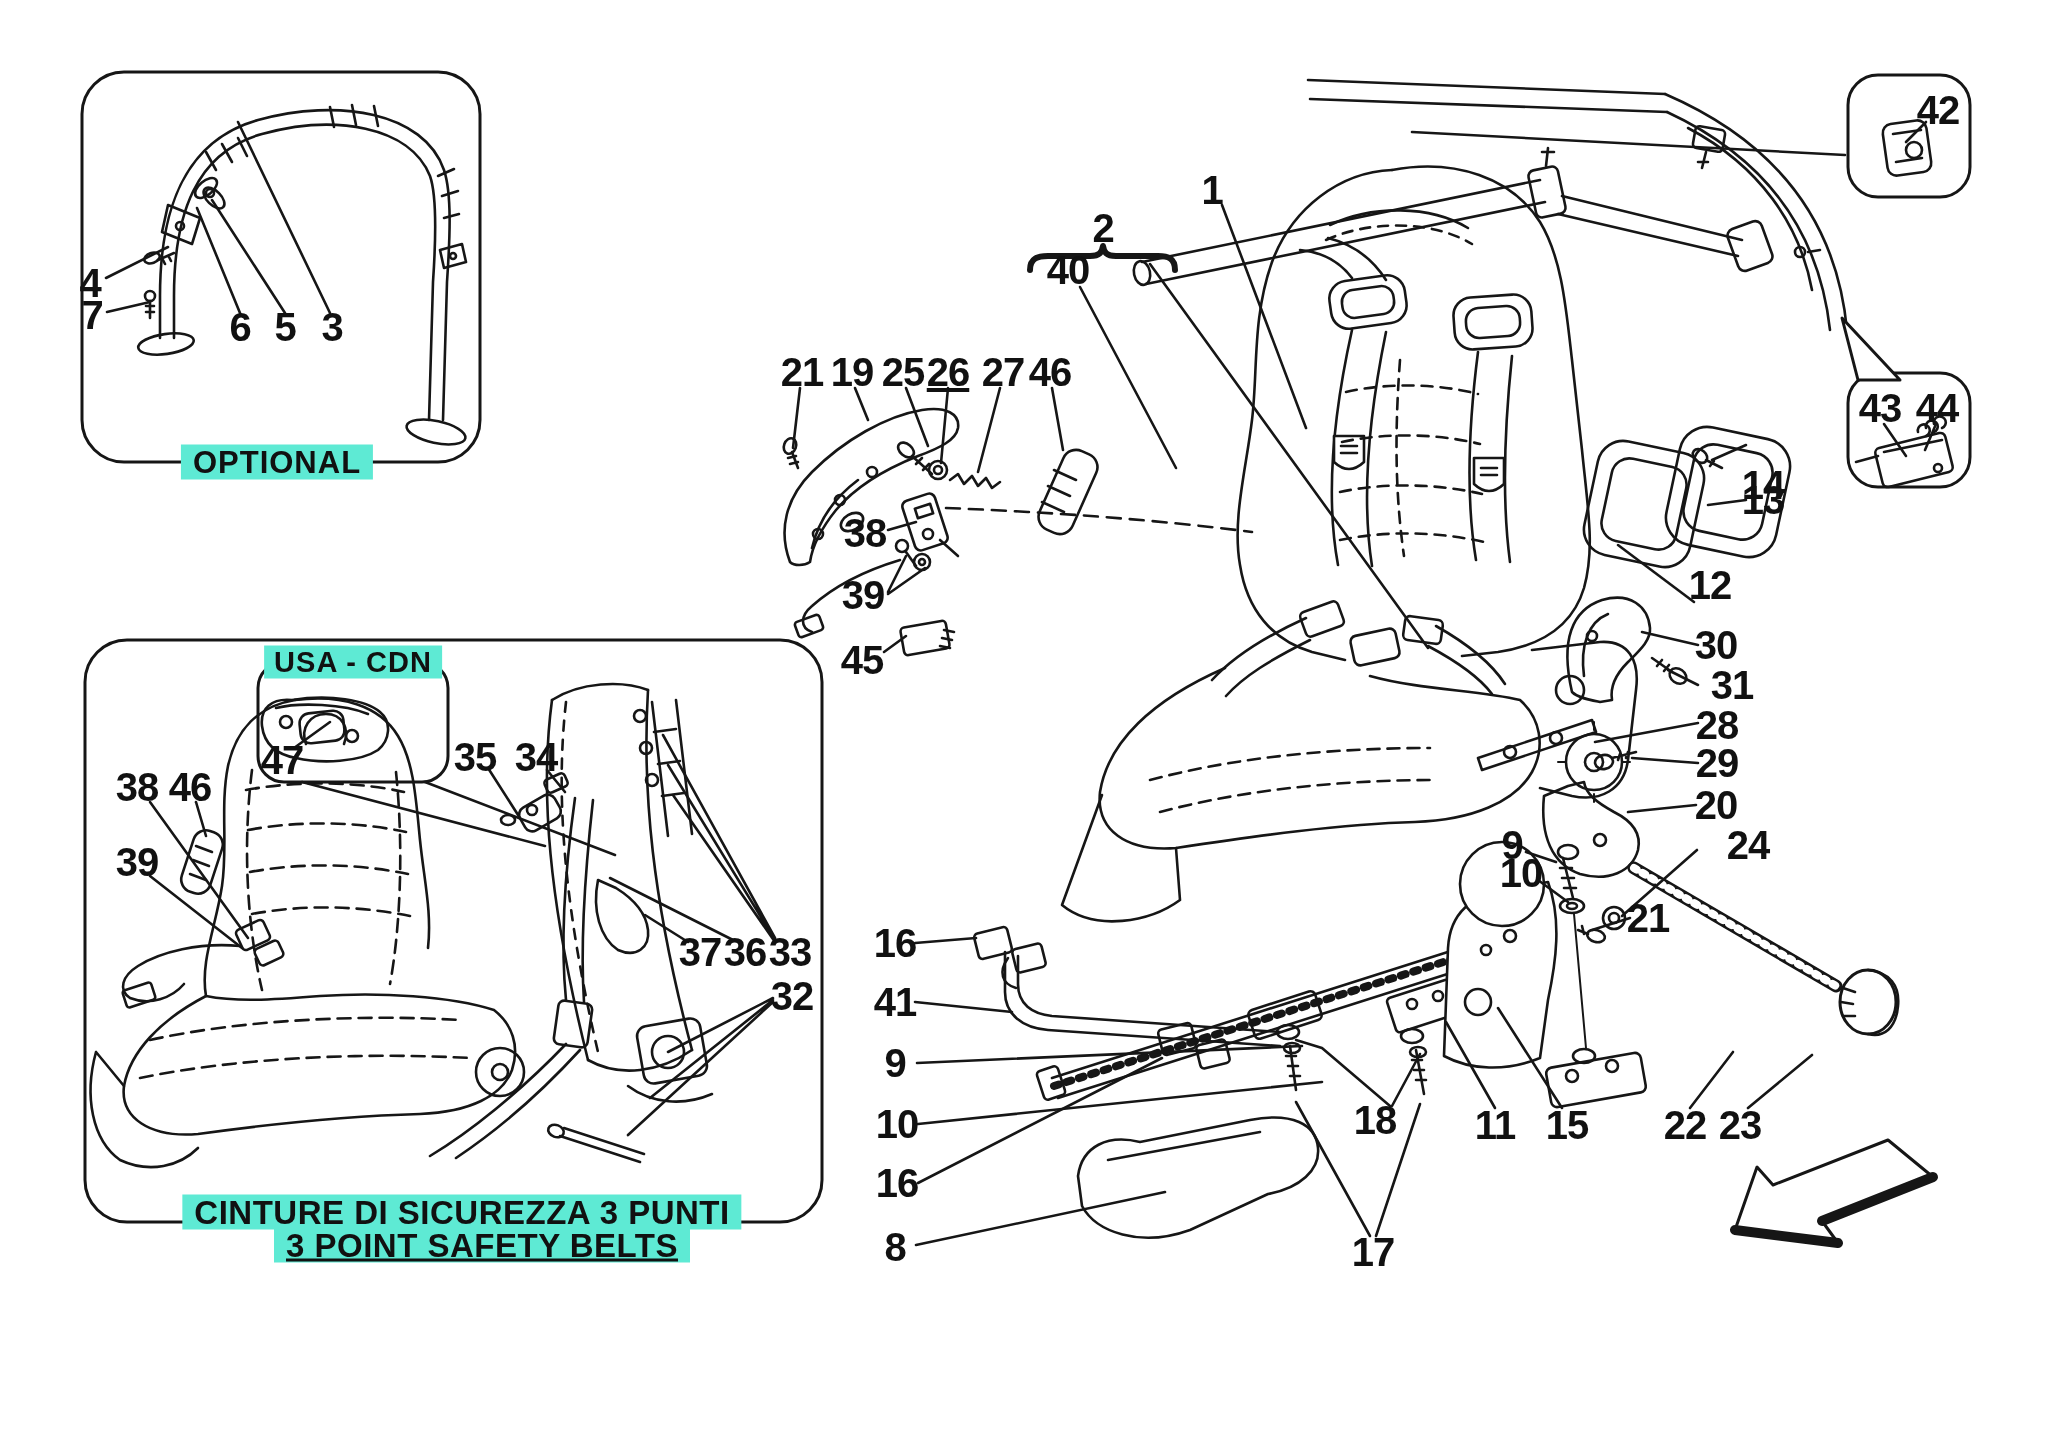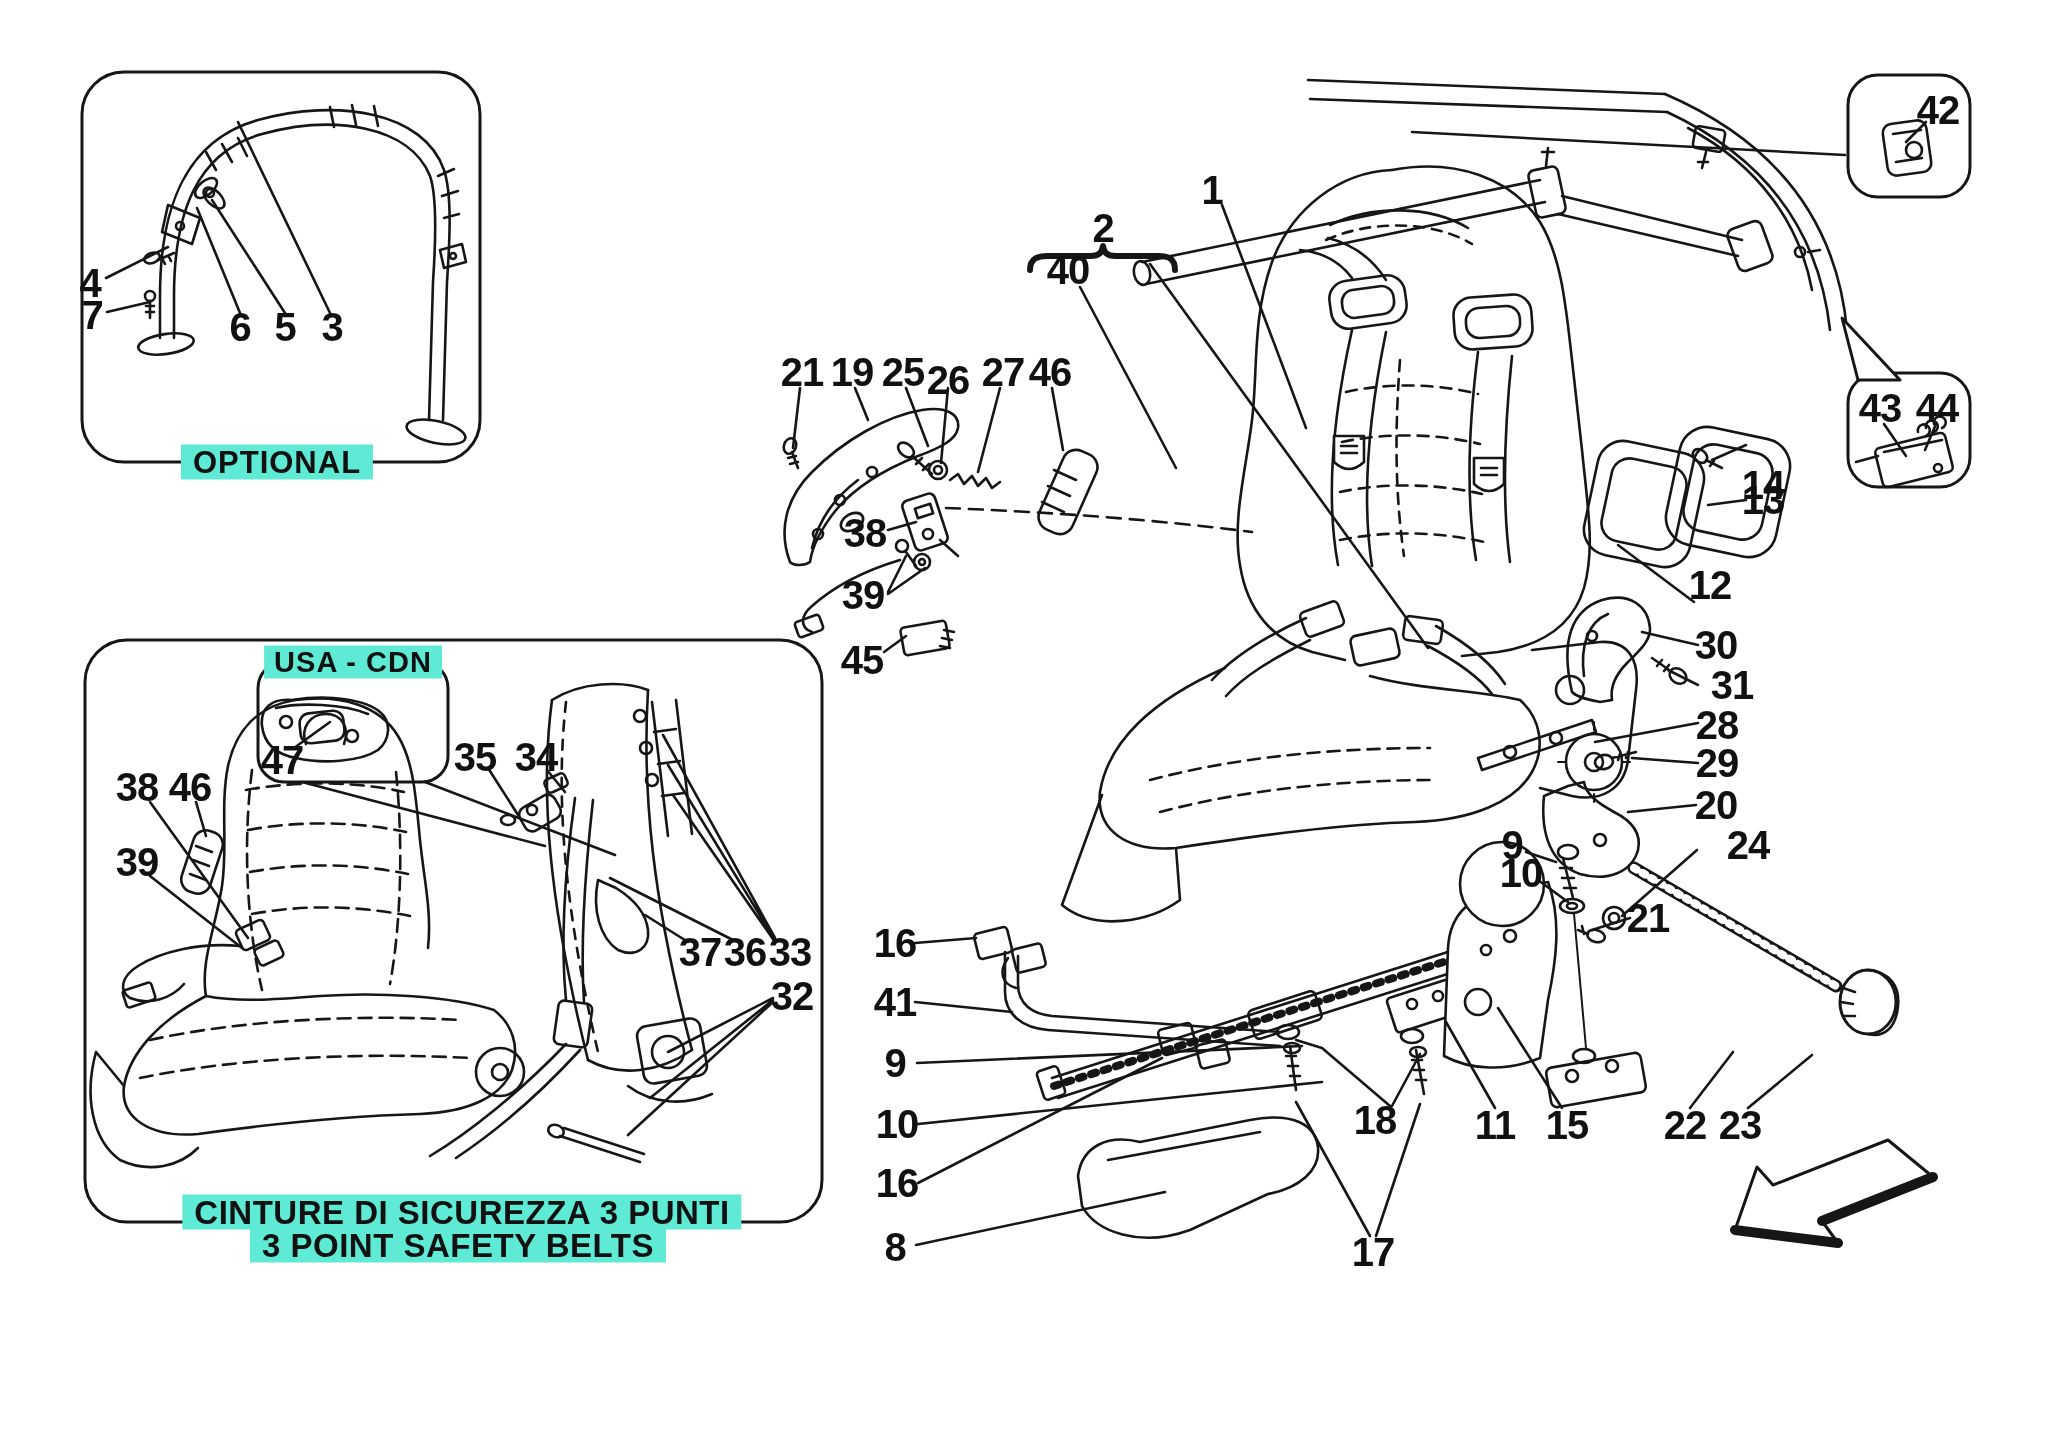--- a/index.html
+++ b/index.html
@@ -350,21 +350,21 @@
       <path d="M1888,1140 L1773,1185 L1757,1167 L1735,1230 L1838,1243 L1822,1221 L1933,1177 Z" fill="#fff" stroke-width="3"></path>
       <path d="M1735,1230 L1838,1243" stroke-width="10"></path>
       <path d="M1822,1221 L1933,1177" stroke-width="10"></path>
     </g>
   </g>
 </svg>
 
 <div id="optional-label" class="lbl" style="left:277px;top:462px;">OPTIONAL</div>
 <div id="usa-cdn-label" class="lbl" style="left:353px;top:662px;">USA - CDN</div>
 <div class="lbl caption-line" style="left:462px;top:1212px;">CINTURE DI SICUREZZA 3 PUNTI</div>
-<div class="lbl caption-line" style="left:458px;top:1245px;">3 POINT SAFETY BELTS</div>
+<div class="lbl caption-line" style="left:482px;top:1245px;text-decoration:underline;">3 POINT SAFETY BELTS</div>
 
 <div id="callout-layer">
       <div class="co" style="left: 90px; top: 283px;">4</div>
       <div class="co" style="left: 92px; top: 315px;">7</div>
       <div class="co" style="left: 240px; top: 327px;">6</div>
       <div class="co" style="left: 285px; top: 327px;">5</div>
       <div class="co" style="left: 332px; top: 327px;">3</div>
       <div class="co" style="left: 282px; top: 760px;">47</div>
       <div class="co" style="left: 137px; top: 787px;">38</div>
       <div class="co" style="left: 190px; top: 787px;">46</div>
@@ -374,21 +374,21 @@
       <div class="co" style="left: 700px; top: 952px;">37</div>
       <div class="co" style="left: 745px; top: 952px;">36</div>
       <div class="co" style="left: 790px; top: 952px;">33</div>
       <div class="co" style="left: 792px; top: 996px;">32</div>
       <div class="co" style="left: 1212px; top: 190px;">1</div>
       <div class="co" style="left: 1103px; top: 228px;">2</div>
       <div class="co" style="left: 1068px; top: 270px;">40</div>
       <div class="co" style="left: 802px; top: 372px;">21</div>
       <div class="co" style="left: 852px; top: 372px;">19</div>
       <div class="co" style="left: 903px; top: 372px;">25</div>
-      <div class="co" style="left: 948px; top: 380px;">26</div>
+      <div class="co" style="left: 948px; top: 372px; text-decoration: underline;">26</div>
       <div class="co" style="left: 1003px; top: 372px;">27</div>
       <div class="co" style="left: 1050px; top: 372px;">46</div>
       <div class="co" style="left: 865px; top: 533px;">38</div>
       <div class="co" style="left: 863px; top: 595px;">39</div>
       <div class="co" style="left: 862px; top: 660px;">45</div>
       <div class="co" style="left: 1938px; top: 110px;">42</div>
       <div class="co" style="left: 1880px; top: 408px;">43</div>
       <div class="co" style="left: 1937px; top: 408px;">44</div>
       <div class="co" style="left: 1763px; top: 445px; margin-top: 40px;">14</div>
       <div class="co" style="left: 1763px; top: 500px;">13</div>

